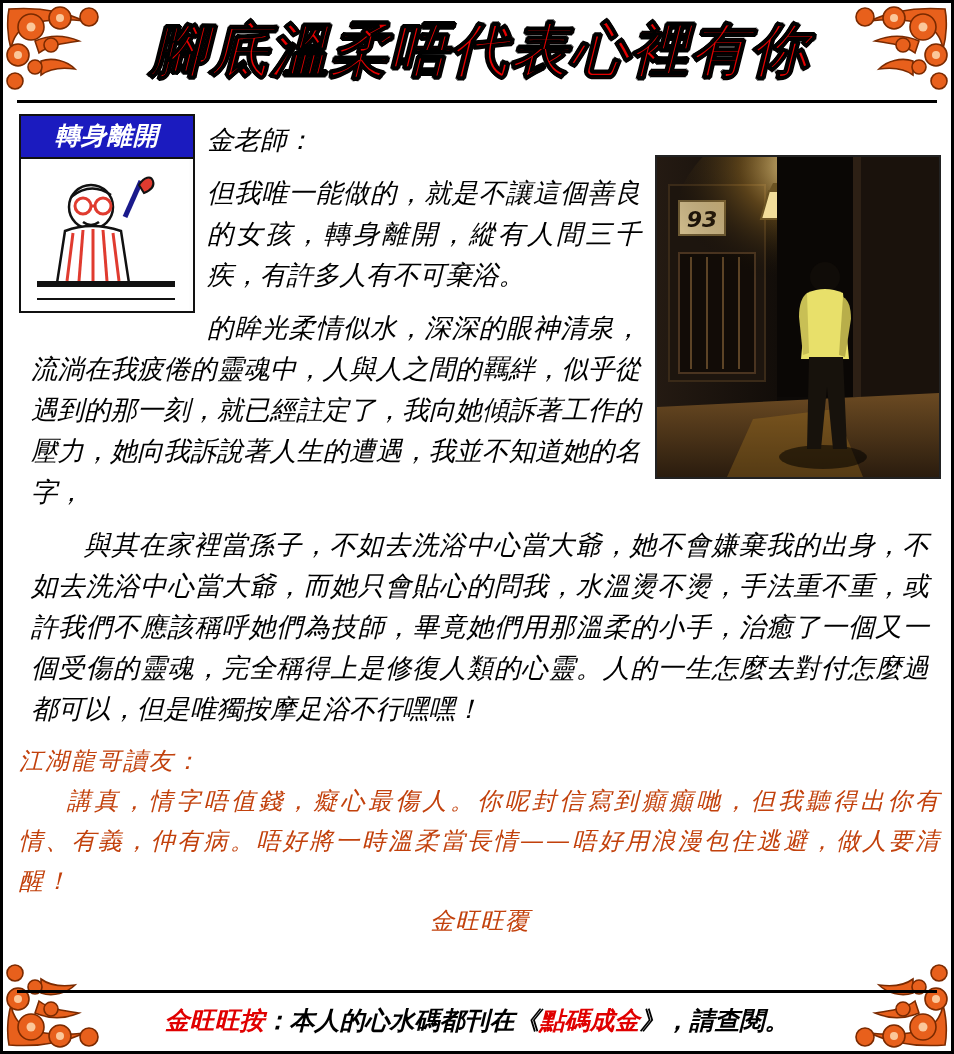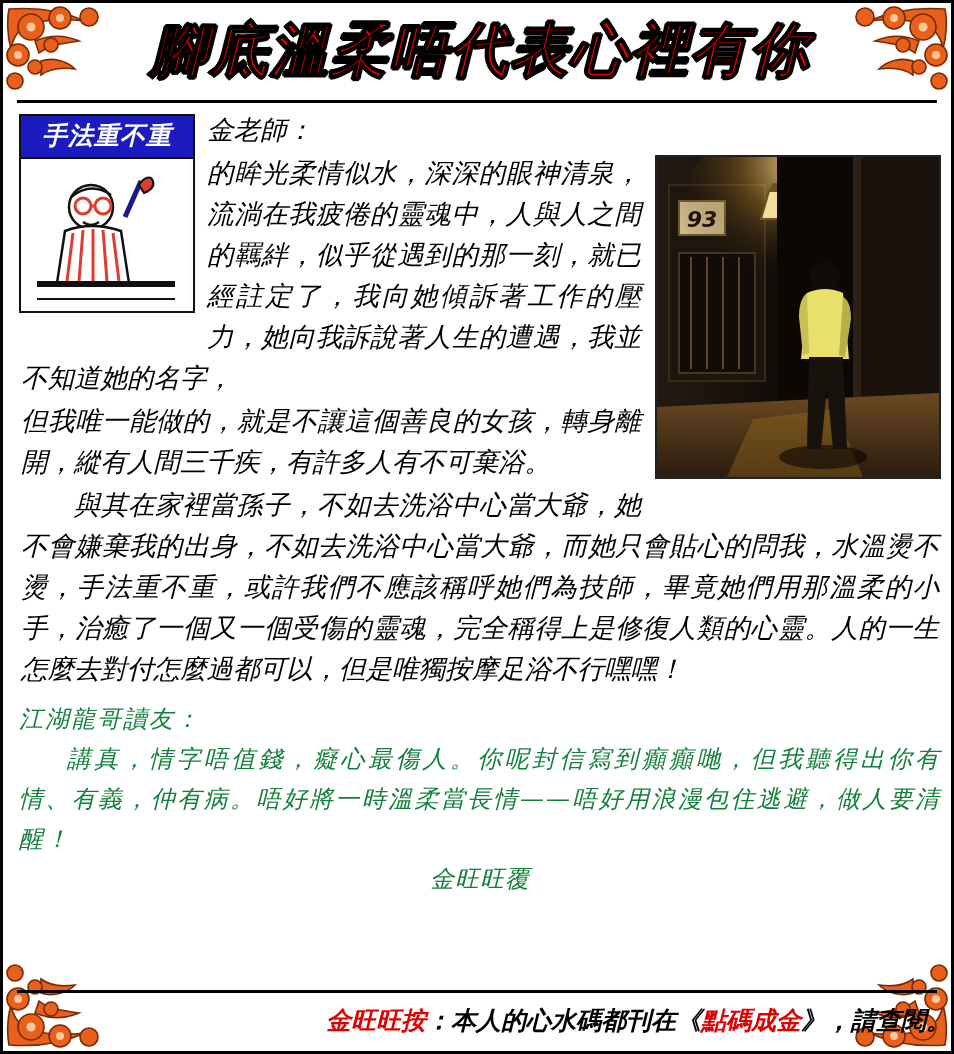--- a/index.html
+++ b/index.html
@@ -120,59 +120,59 @@
 
   
   .letter {
     font-family: "DejaVu Sans", sans-serif;
     font-size: 26.5px;
     line-height: 41px;
     color: #000;
     text-align: justify;
     text-justify: inter-ideograph;
   }
-  .letter p { margin: 2px; }
+  .letter p { margin: 12px; }
   .indent { text-indent: 2em; }
   .salutation { margin-left: 188px !important; }
   .para-wrap { margin-left: 188px; }
   .sign {
     text-align: right;
     margin-top: 6px;
     font-family: "DejaVu Sans", sans-serif;
     font-size: 26px;
   }
 
   
   .reply {
     clear: both;
     margin-top: 10px;
     font-family: "DejaVu Serif", serif;
     font-size: 24px;
     line-height: 40px;
     letter-spacing: 2px;
-    color: #15803d;
+    color: #c2410c;
     text-align: justify;
   }
   .reply p { margin: 0; }
   .reply .indent { text-indent: 2em; }
   .reply-sign {
     text-align: center;
     margin-top: 14px;
     font-family: "DejaVu Sans", sans-serif;
     font-size: 24px;
     letter-spacing: 1px;
   }
 
   
   .footer-note {
     position: absolute;
     left: 0;
     right: 0;
     bottom: 14px;
-    text-align: right;
+    text-align: center;
     font-family: "DejaVu Sans", sans-serif;
     font-weight: bold;
     font-size: 25px;
     color: #000;
   }
   .footer-note .red { color: #e00000; }
 </style>
 </head>
 <body>
 
@@ -265,21 +265,21 @@
 
   <div class="header">
     <span class="title">腳底溫柔唔代表心裡有你</span>
   </div>
   <div class="rule"></div>
 
   <div class="content">
 
     <div class="logo-box">
       <div class="logo-banner">
-        <span>手法重不重</span>
+        <span>轉身離開</span>
       </div>
       <div class="logo-art">
         <svg width="168" height="152" viewBox="0 0 168 152">
           <rect x="0" y="0" width="168" height="152" fill="#ffffff"></rect>
 
           <path d="M104 58 L120 22" stroke="#1a1a8c" stroke-width="5" fill="none"></path>
           <path d="M118 26 c5 -8 12 -10 14 -4 c2 6 -4 10 -9 12 z" fill="#e03b2f" stroke="#111" stroke-width="2"></path>
 
           <circle cx="70" cy="48" r="22" fill="#ffffff" stroke="#111" stroke-width="2.5"></circle>
           <path d="M50 38 q20 -16 40 -2" stroke="#111" stroke-width="2.5" fill="none"></path>
@@ -360,22 +360,22 @@
           <path d="M152 200 h34 l4 92 h-14 l-6 -62 -6 62 h-14 z" fill="#17120c"></path>
         </g>
 
         <rect width="282" height="320" fill="none"></rect>
         <path d="M0 0 h282 v320 h-282 z" fill="none"></path>
       </svg>
     </div>
 
     <div class="letter">
       <p class="salutation">金老師：</p>
+      <p>但我唯一能做的，就是不讓這個善良的女孩，轉身離開，縱有人間三千疾，有許多人有不可棄浴。</p>
       <p>的眸光柔情似水，深深的眼神清泉，流淌在我疲倦的靈魂中，人與人之間的羈絆，似乎從遇到的那一刻，就已經註定了，我向她傾訴著工作的壓力，她向我訴說著人生的遭遇，我並不知道她的名字，</p>
-      <p>但我唯一能做的，就是不讓這個善良的女孩，轉身離開，縱有人間三千疾，有許多人有不可棄浴。</p>
       <p class="indent">與其在家裡當孫子，不如去洗浴中心當大爺，她不會嫌棄我的出身，不如去洗浴中心當大爺，而她只會貼心的問我，水溫燙不燙，手法重不重，或許我們不應該稱呼她們為技師，畢竟她們用那溫柔的小手，治癒了一個又一個受傷的靈魂，完全稱得上是修復人類的心靈。人的一生怎麼去對付怎麼過都可以，但是唯獨按摩足浴不行嘿嘿！</p>
     </div>
 
     <div class="reply">
       <p>江湖龍哥讀友：</p>
       <p class="indent">講真，情字唔值錢，癡心最傷人。你呢封信寫到癲癲哋，但我聽得出你有情、有義，仲有病。唔好將一時溫柔當長情——唔好用浪漫包住逃避，做人要清醒！</p>
       <p class="reply-sign">金旺旺覆</p>
     </div>
 
   </div>

